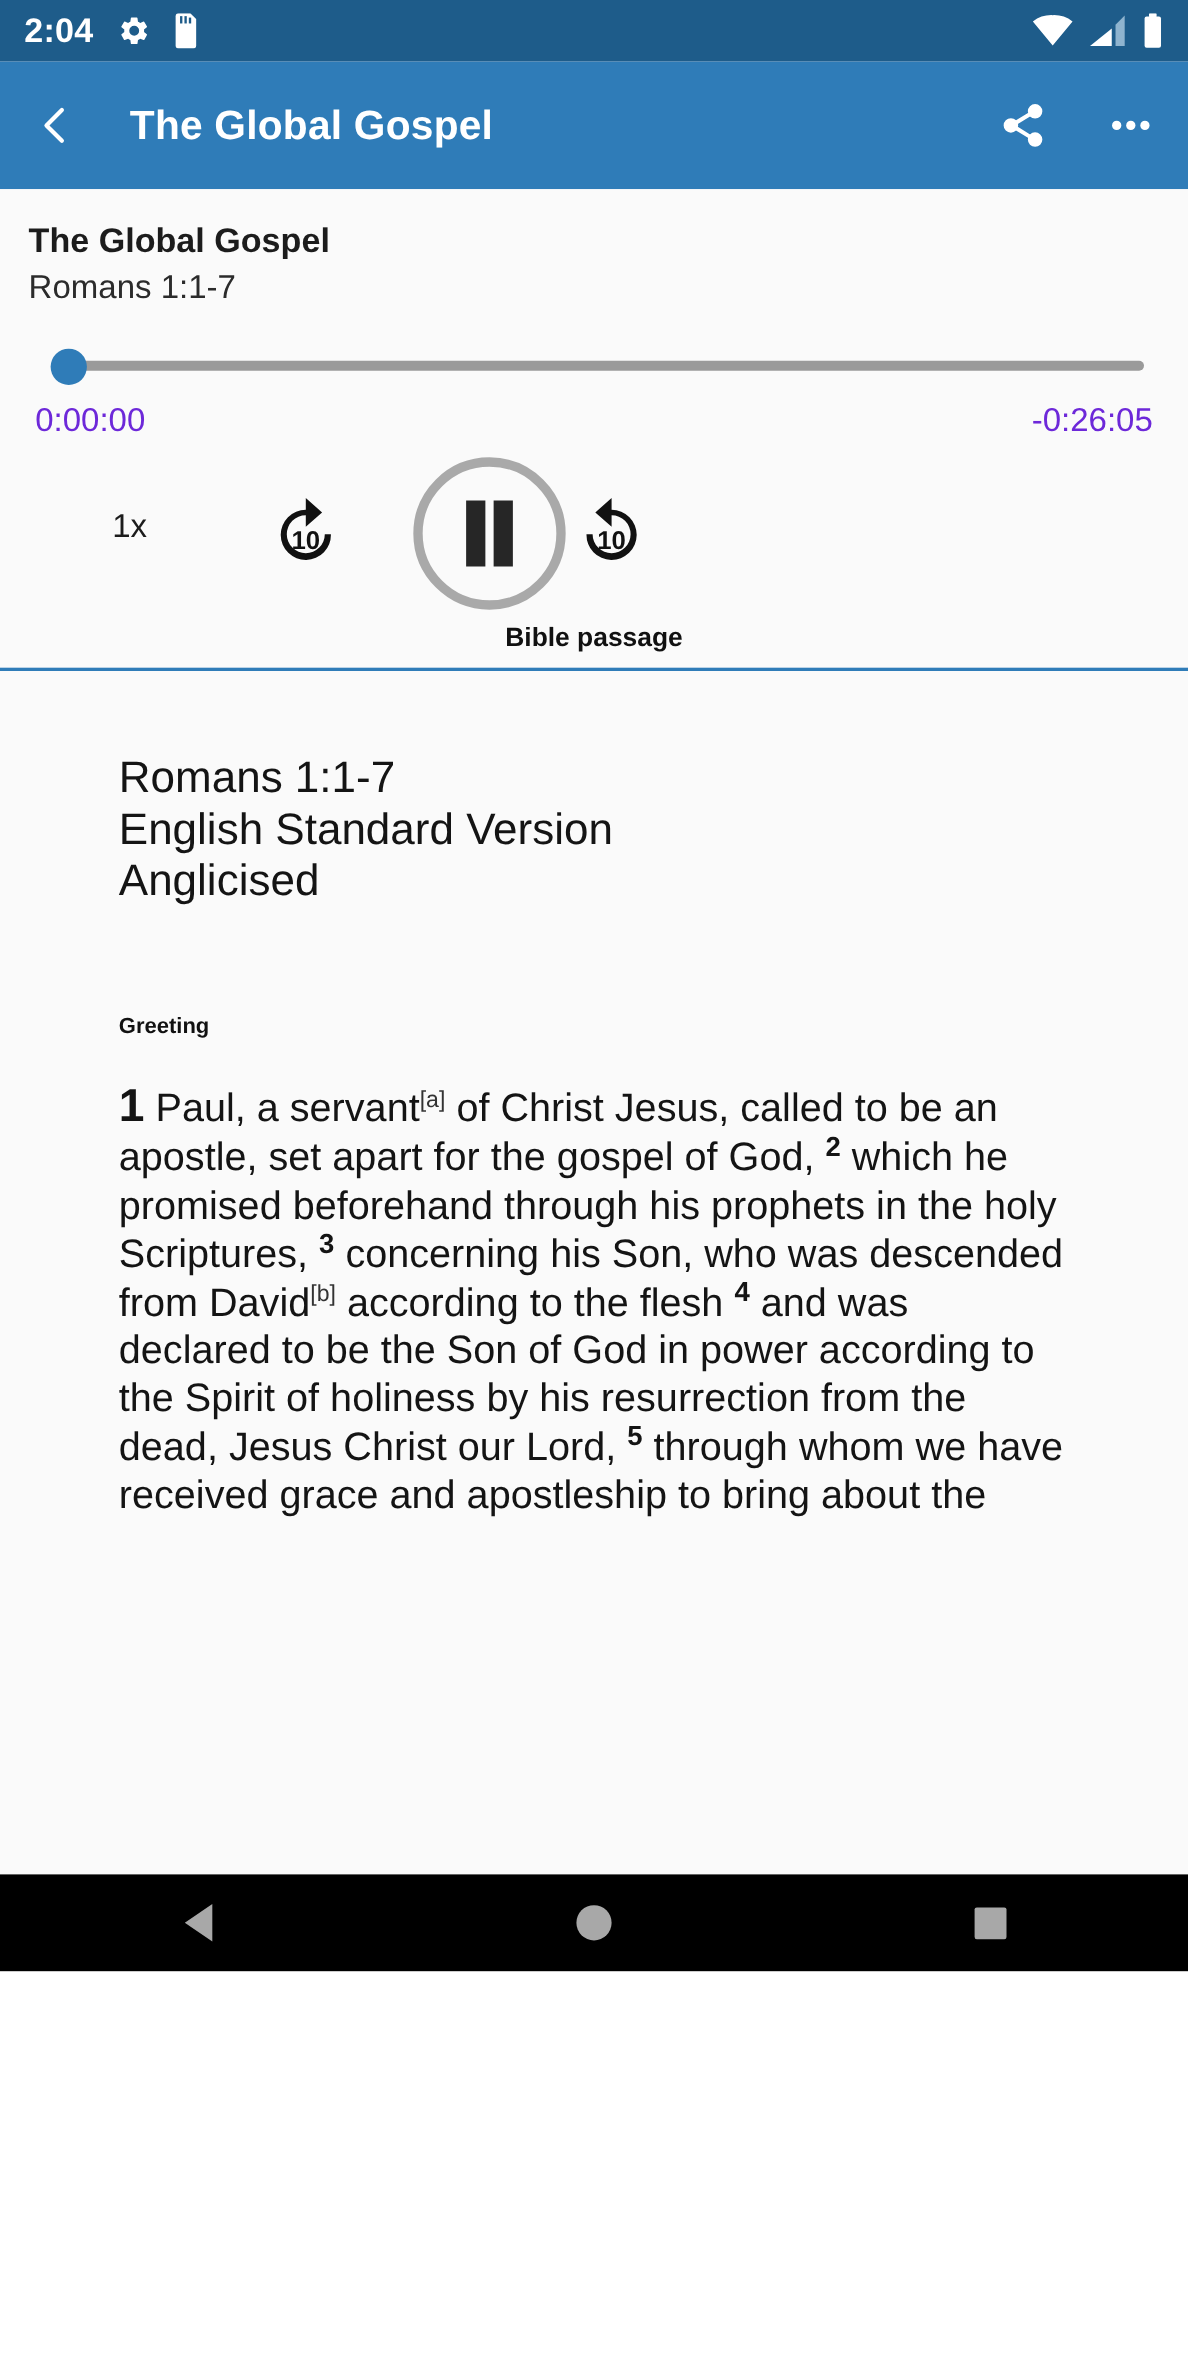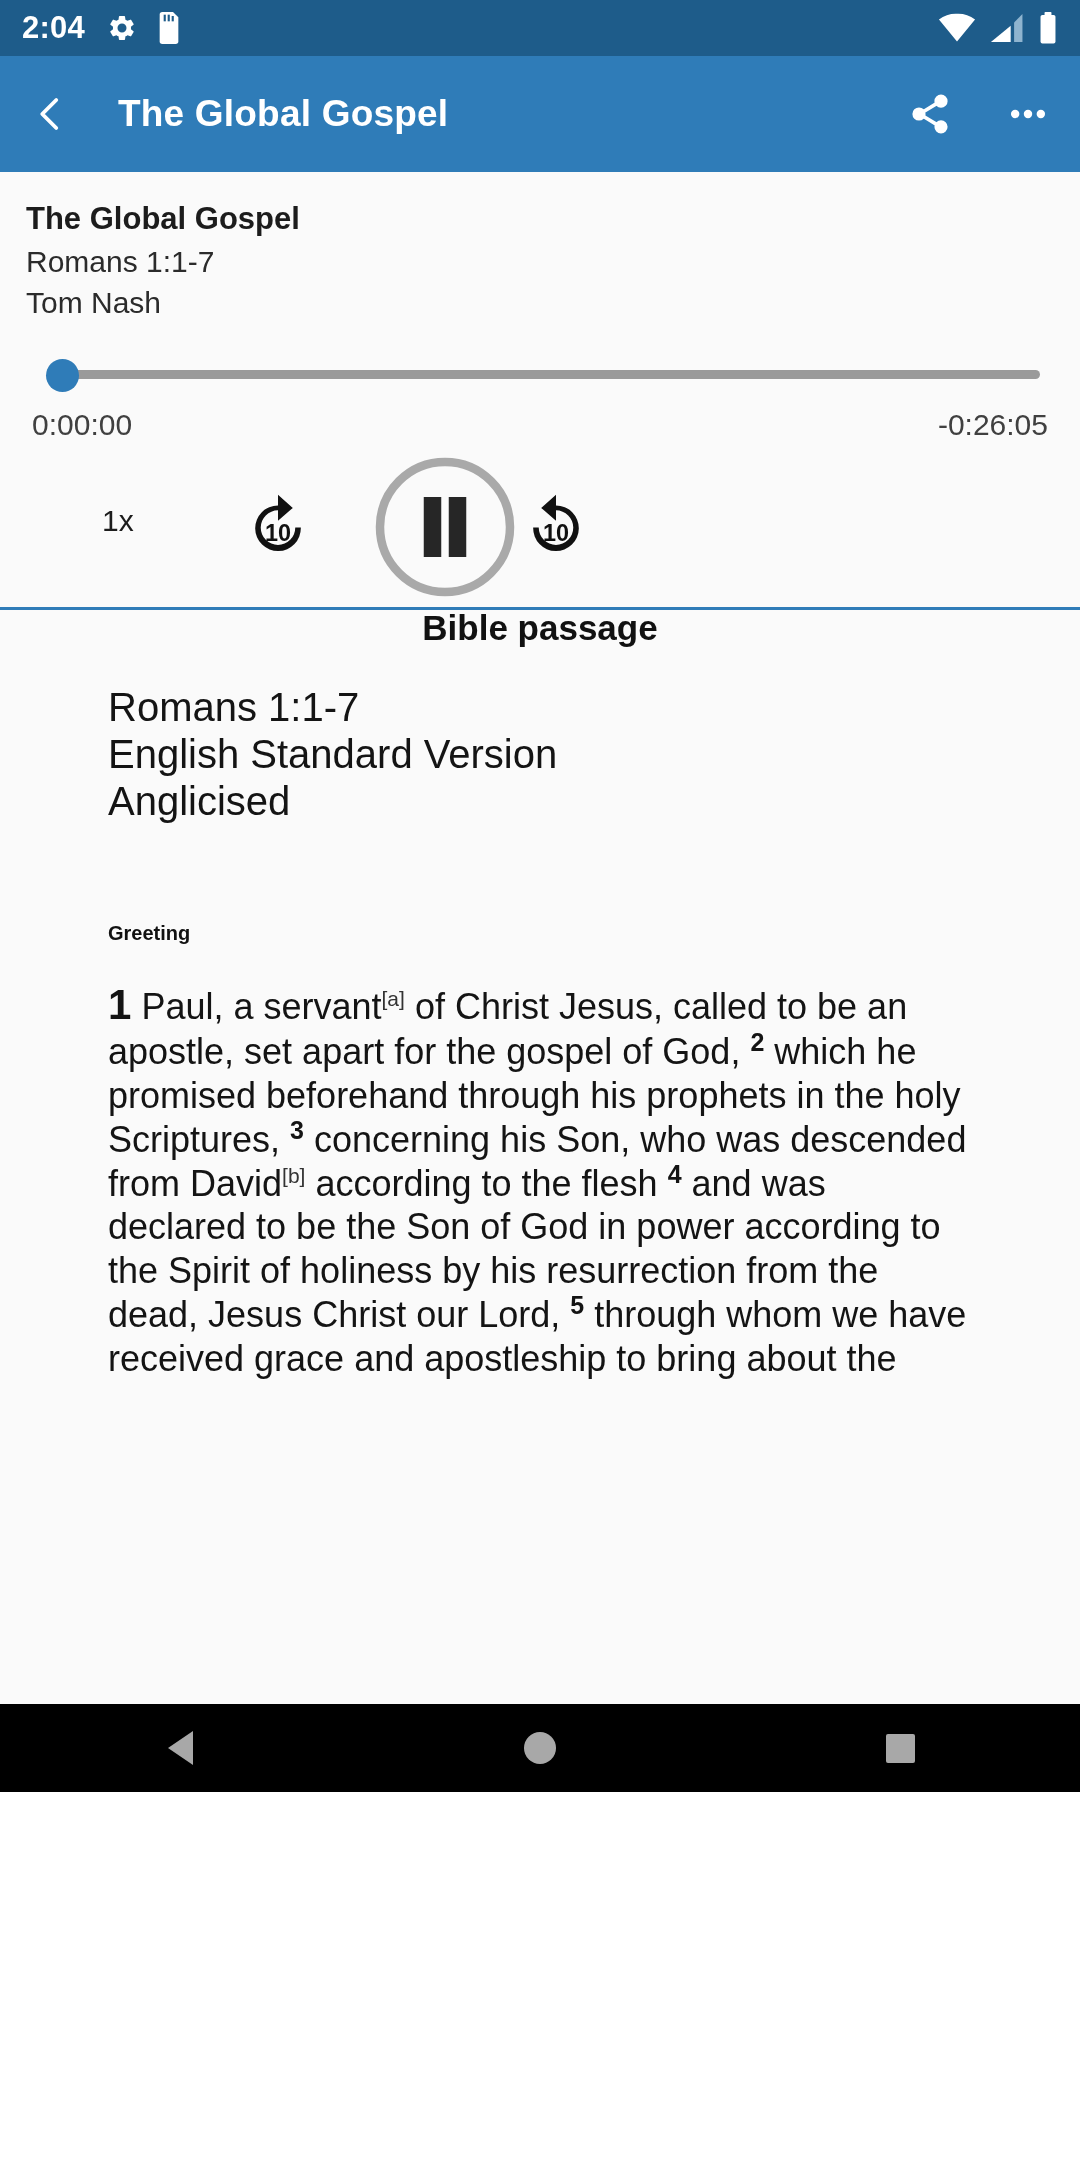--- a/index.html
+++ b/index.html
@@ -47,34 +47,34 @@
     position:absolute; left:26px; right:14px; top:24px; height:9px;
     background:#9a9a9a; border-radius:5px;
   }
   .seek-thumb {
     position:absolute; left:20px; top:13px; width:33px; height:33px;
     border-radius:50%; background:#2f7cb8; cursor:pointer;
   }
 
   .time-row {
     display:flex; justify-content:space-between; align-items:flex-start;
-    font-size:30px; color:#404040; margin-top:6px; padding:0 6px;
+    font-size:30px; color:#6d28d9; margin-top:6px; padding:0 6px;
   }
 
   .controls { position:relative; height:150px; margin-top:10px;text-align:center; }
   .speed {
     position:absolute; left:76px; top:52px; font-size:30px; color:#1c1c1c;
     cursor:pointer;
   }
   .skip-back { position:absolute; left:215px; top:38px; cursor:pointer; }
   .play-pause { position:absolute; left:344px; top:0px; cursor:pointer; }
   .skip-fwd { position:absolute; left:493px; top:38px; cursor:pointer; }
 
   .tab-label {
-    text-align:center; font-size:35px; font-weight:700; color:#111;
+    text-align:center; font-size:24px; font-weight:700; color:#111;
     margin-top:6px;
   }
 
   
   .passage {
     background:#fafafa; padding:74px 108px 0 108px; height:874px; overflow:hidden;
   }
   .passage-ref {
     font-size:40px; color:#141414; line-height:1.17; font-weight:400;
   }
@@ -158,21 +158,20 @@
             <circle cx="12" cy="12" r="2.3"></circle>
             <circle cx="19" cy="12" r="2.3"></circle>
         </svg>
       </span>
     </span>
   </div>
 
   <div class="player">
     <div class="ep-title">The Global Gospel</div>
     <div class="ep-meta">Romans 1:1-7</div>
-    <div class="ep-meta">Tom Nash</div>
 
     <div class="seek-wrap">
       <div class="seek-track"></div>
       <div class="seek-thumb"></div>
     </div>
 
     <div class="time-row">
       <span>0:00:00</span>
       <span>-0:26:05</span>
     </div>

